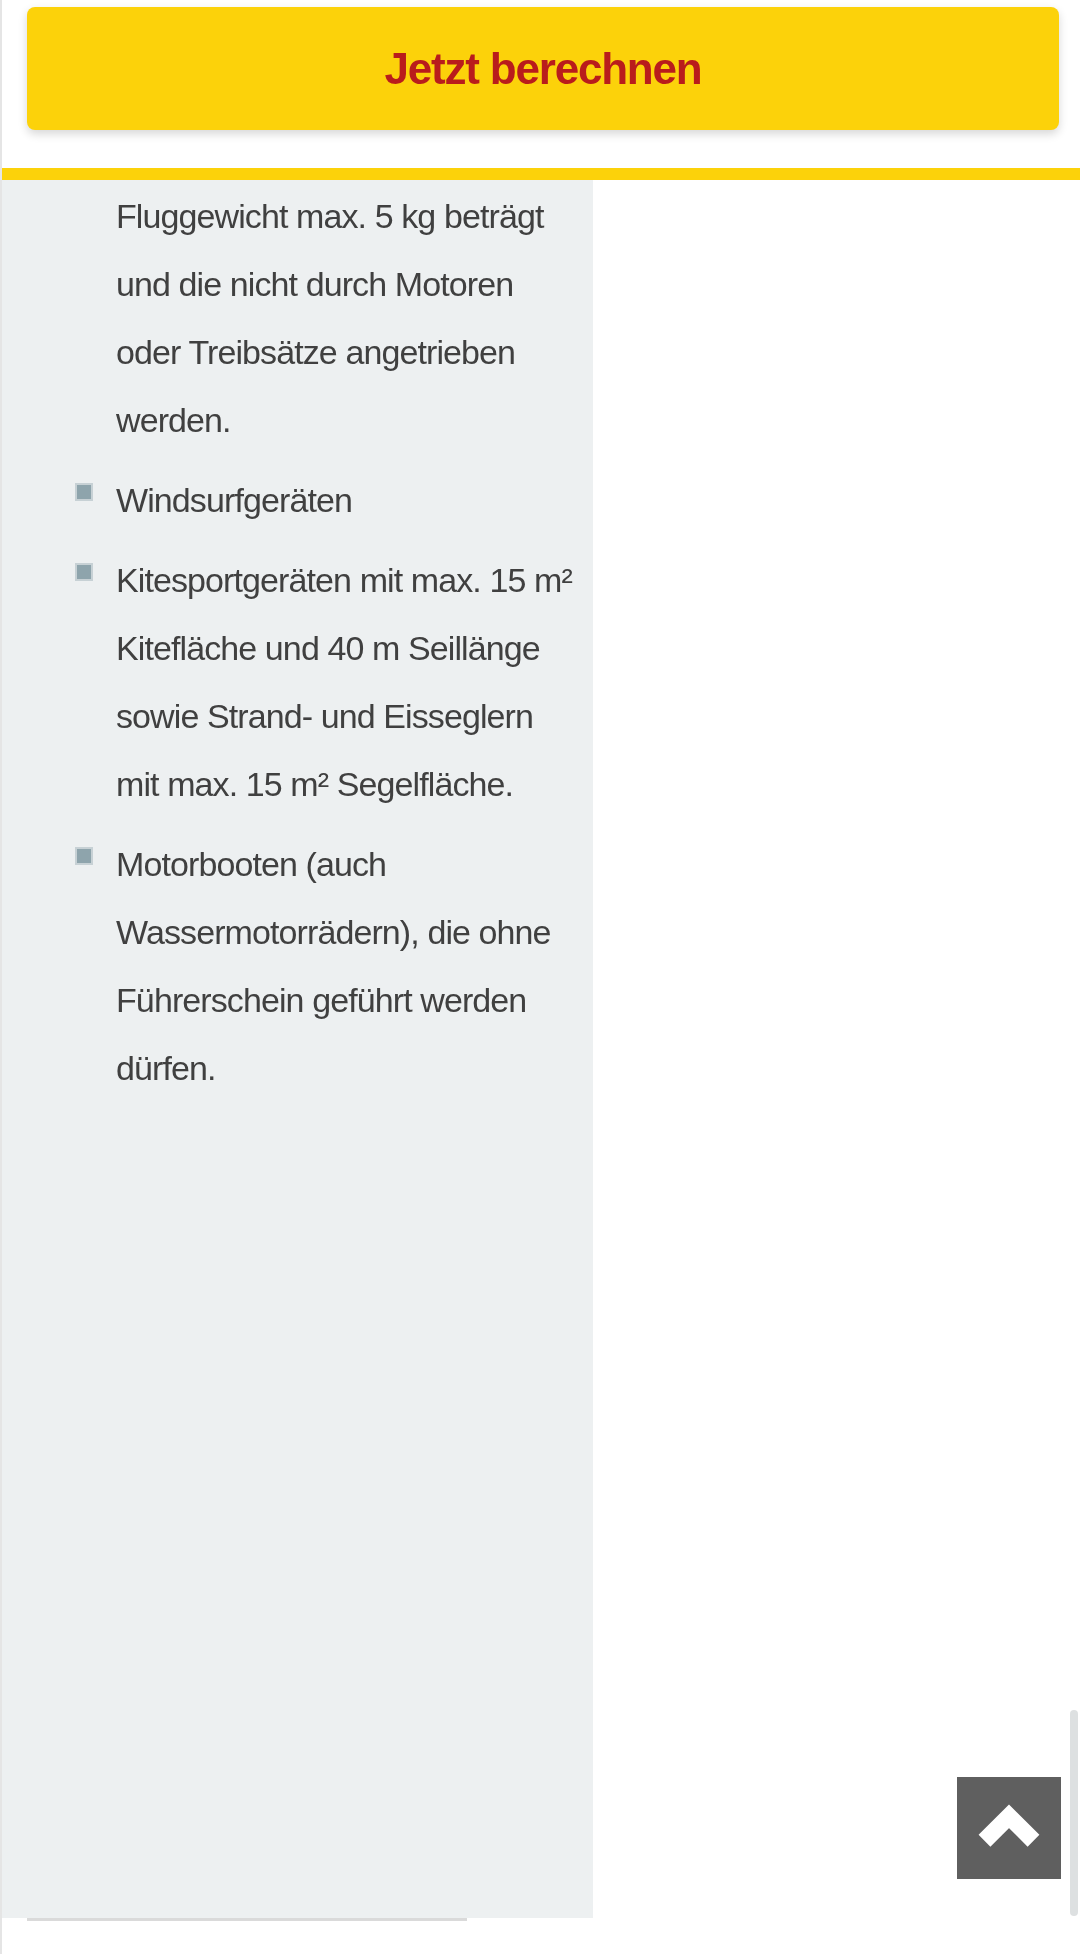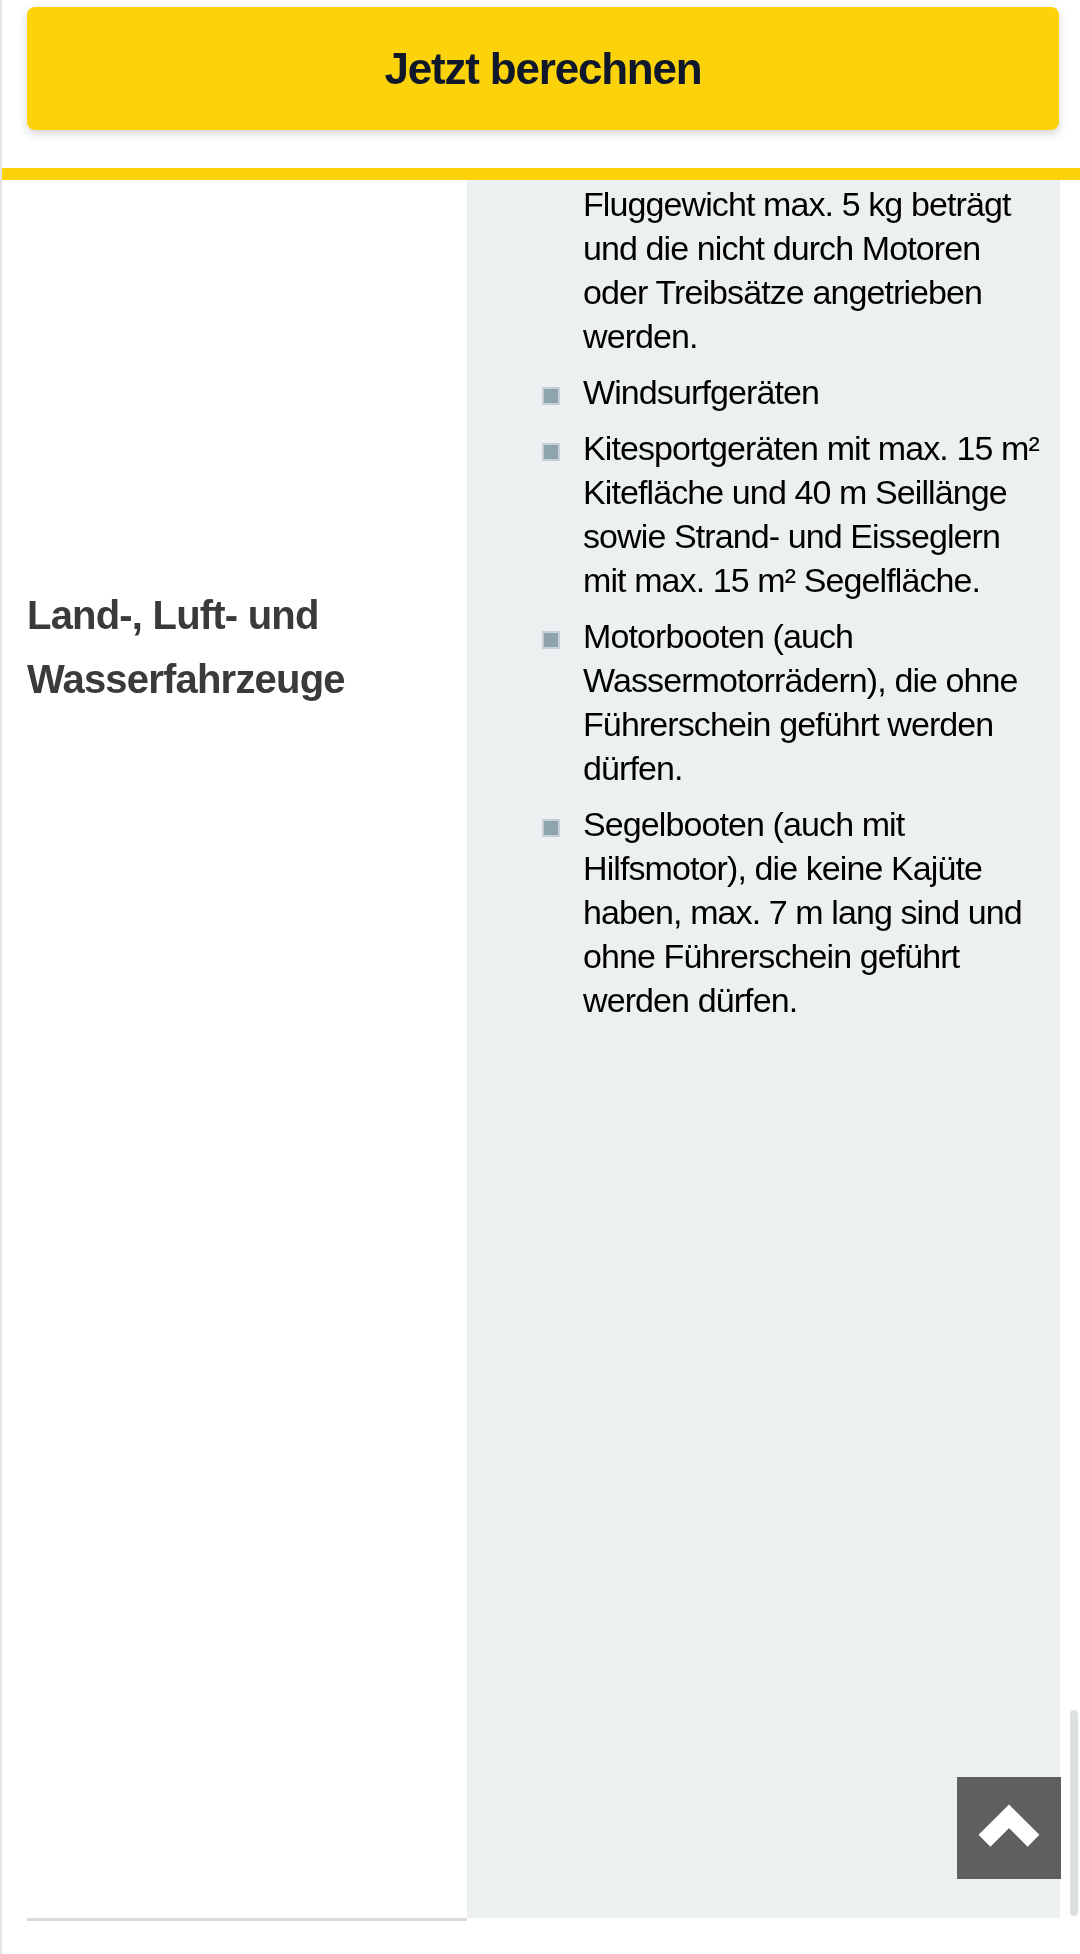--- a/index.html
+++ b/index.html
@@ -14,21 +14,21 @@
   }
   
   .cta{
     position:absolute;left:25px;top:7px;
     width:1032px;height:123px;
     background:#fcd20a;
     border:none;border-radius:8px;
     box-shadow:0 4px 10px rgba(0,0,0,0.16);
     font-family:inherit;
     font-size:44px;font-weight:bold;letter-spacing:-1.2px;
-    color:#0f172a;
+    color:#b91c1c;
     cursor:pointer;
   }
   .yellow-rule{
     position:absolute;left:-2px;top:168px;
     width:1082px;height:12px;
     background:#fcd20a;
   }
   
   .row{
     position:absolute;left:-2px;top:180px;
@@ -52,22 +52,22 @@
     background:#edf0f1;
     box-sizing:border-box;
     padding:2px 18px 30px 116px;
     overflow:hidden;
   }
   .benefit-list{
     margin:0;padding:0;list-style:none;
   }
   .benefit-item{
     position:relative;
-    font-size:34px;line-height:44px;letter-spacing:-0.9px;
-    color:#000000;
+    font-size:34px;line-height:68px;letter-spacing:-0.9px;
+    color:#404040;
     margin:0 0 12px 0;
   }
   .benefit-item::before{
     content:"";
     position:absolute;left:-41px;top:17px;
     width:14px;height:14px;
     background:#8ea4ac;
     border:2px solid #c7d1d5;
   }
   .benefit-item.no-bullet::before{display:none;}
@@ -97,30 +97,26 @@
 </head>
 <body>
 
 <div class="page">
 
   <button class="cta">Jetzt berechnen</button>
 
   <div class="yellow-rule"></div>
 
   <div class="row">
-    <div class="cell-label">
-      <div class="row-label">Land-, Luft- und Wasserfahrzeuge</div>
-    </div>
     <div class="cell-content">
       <ul class="benefit-list">
           <li class="benefit-item no-bullet">Fluggewicht max. 5 kg beträgt und die nicht durch Motoren oder Treibsätze angetrieben werden.</li>
           <li class="benefit-item">Windsurfgeräten</li>
           <li class="benefit-item">Kitesportgeräten mit max. 15 m² Kitefläche und 40 m Seillänge sowie Strand- und Eisseglern mit max. 15 m² Segelfläche.</li>
           <li class="benefit-item">Motorbooten (auch Wassermotorrädern), die ohne Führerschein geführt werden dürfen.</li>
-          <li class="benefit-item">Segelbooten (auch mit Hilfsmotor), die keine Kajüte haben, max. 7 m lang sind und ohne Führerschein geführt werden dürfen.</li>
         </ul>
     </div>
   </div>
 
   <div class="bottom-divider"></div>
 
   <button class="scroll-top" aria-label="Nach oben">
     <svg viewBox="0 0 104 104">
       <path d="M27 65 L52 40 L77 65" fill="none" stroke="#ffffff" stroke-width="17" stroke-linecap="butt" stroke-linejoin="miter"></path>
     </svg>

